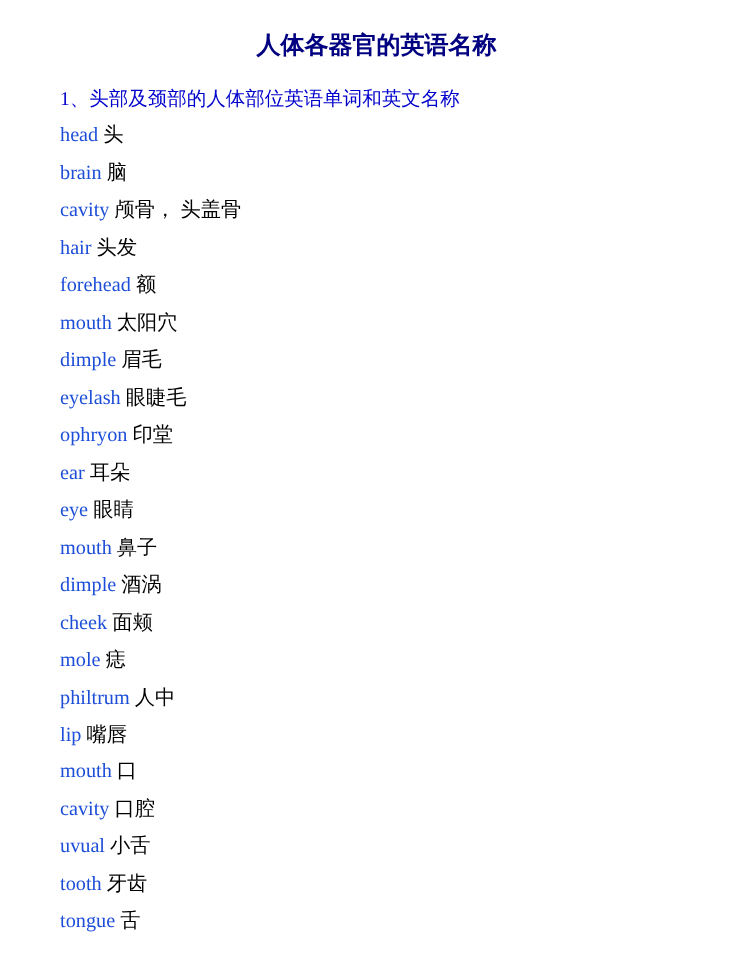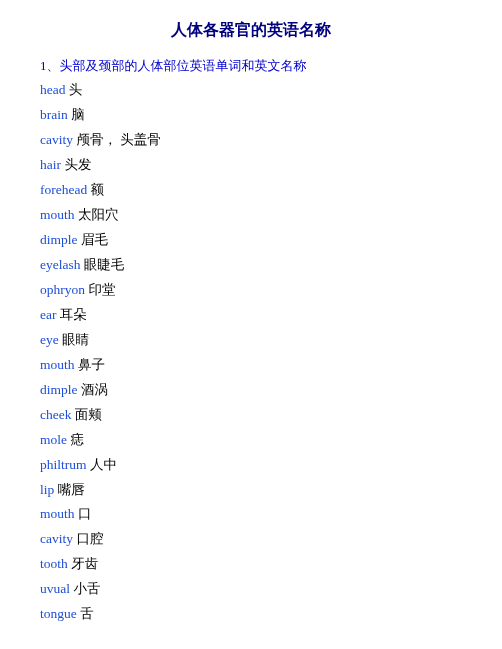--- a/index.html
+++ b/index.html
@@ -63,16 +63,16 @@
     <li><span class="word-en">ear  </span><span class="word-zh">耳朵</span></li>
     <li><span class="word-en">eye  </span><span class="word-zh">眼睛</span></li>
     <li><span class="word-en">mouth  </span><span class="word-zh">鼻子</span></li>
     <li><span class="word-en">dimple  </span><span class="word-zh">酒涡</span></li>
     <li><span class="word-en">cheek  </span><span class="word-zh">面颊</span></li>
     <li><span class="word-en">mole  </span><span class="word-zh">痣</span></li>
     <li><span class="word-en">philtrum  </span><span class="word-zh">人中</span></li>
     <li><span class="word-en">lip  </span><span class="word-zh">嘴唇</span></li>
     <li><span class="word-en">mouth  </span><span class="word-zh">口</span></li>
     <li><span class="word-en">cavity  </span><span class="word-zh">口腔</span></li>
+    <li><span class="word-en">uvual  </span><span class="word-zh">小舌</span></li>
     <li><span class="word-en">tooth  </span><span class="word-zh">牙齿</span></li>
-    <li><span class="word-en">uvual  </span><span class="word-zh">小舌</span></li>
     <li><span class="word-en">tongue  </span><span class="word-zh">舌</span></li>
   </ul>
 
 </body></html>

